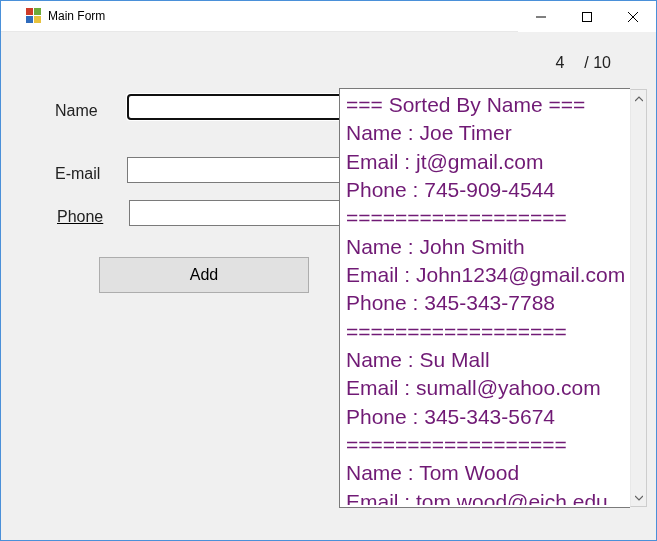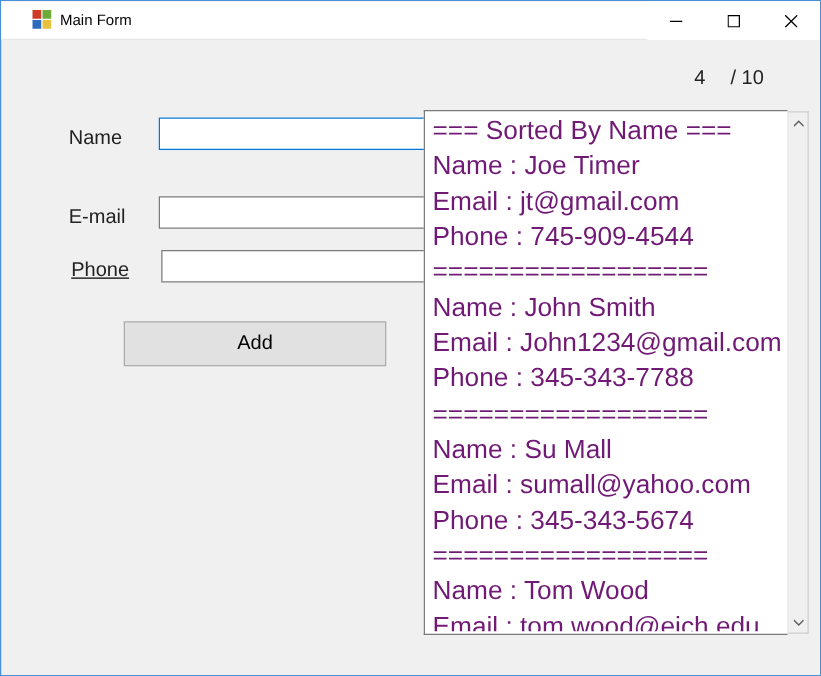--- a/index.html
+++ b/index.html
@@ -94,21 +94,21 @@
     }
     .row-name { top: 62px; left: 14px; }
     .row-email { top: 125px; left: 14px; }
     .row-phone { top: 168px; left: 16px; text-decoration: underline; }
     .row-name .text-input { border-color: #0078d7; }
     .btn-stack {
       position: absolute;
       top: 225px;
       left: 98px;
       display: flex;
-      flex-direction: column;
+      flex-direction: row;
       gap: 12px;
     }
     .win-button {
       width: 210px;
       height: 36px;
       background: #e1e1e1;
       border: 1px solid #adadad;
       font-family: inherit;
       font-size: 16px;
       color: #000;

